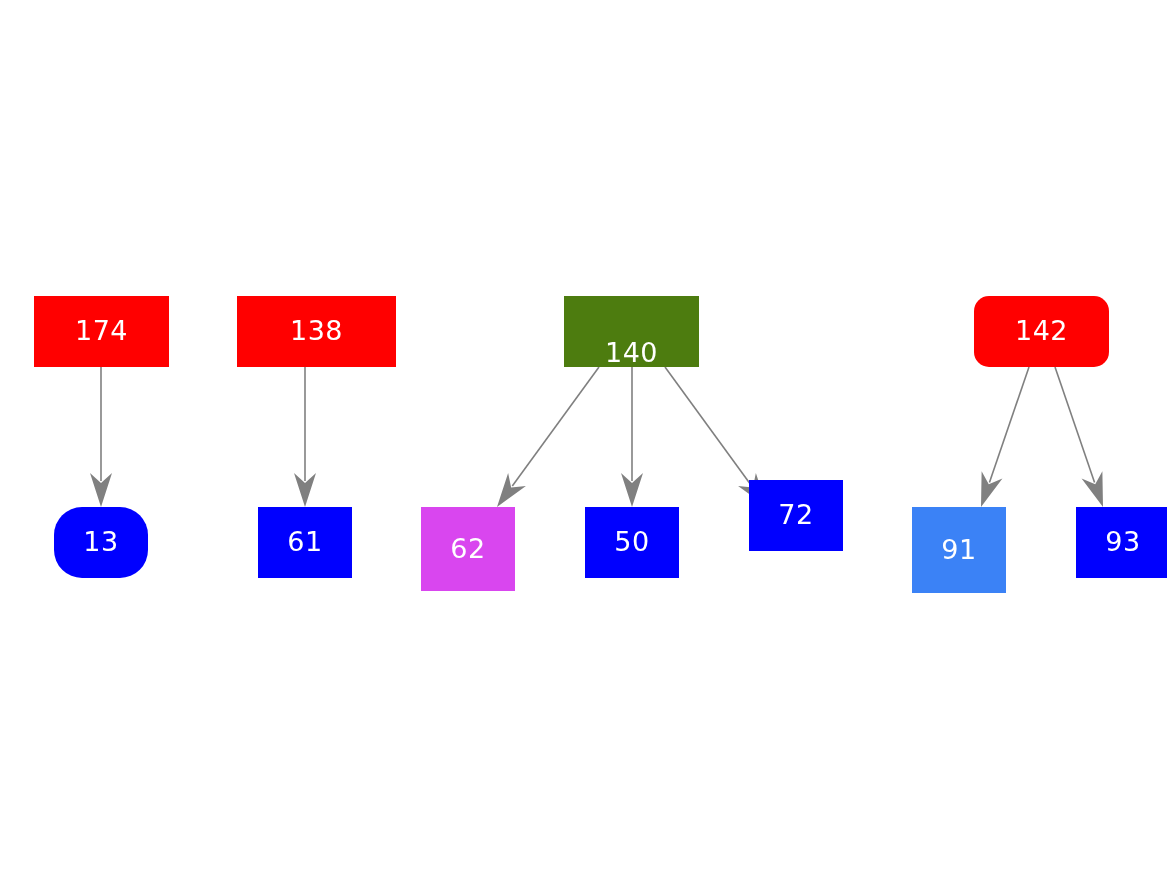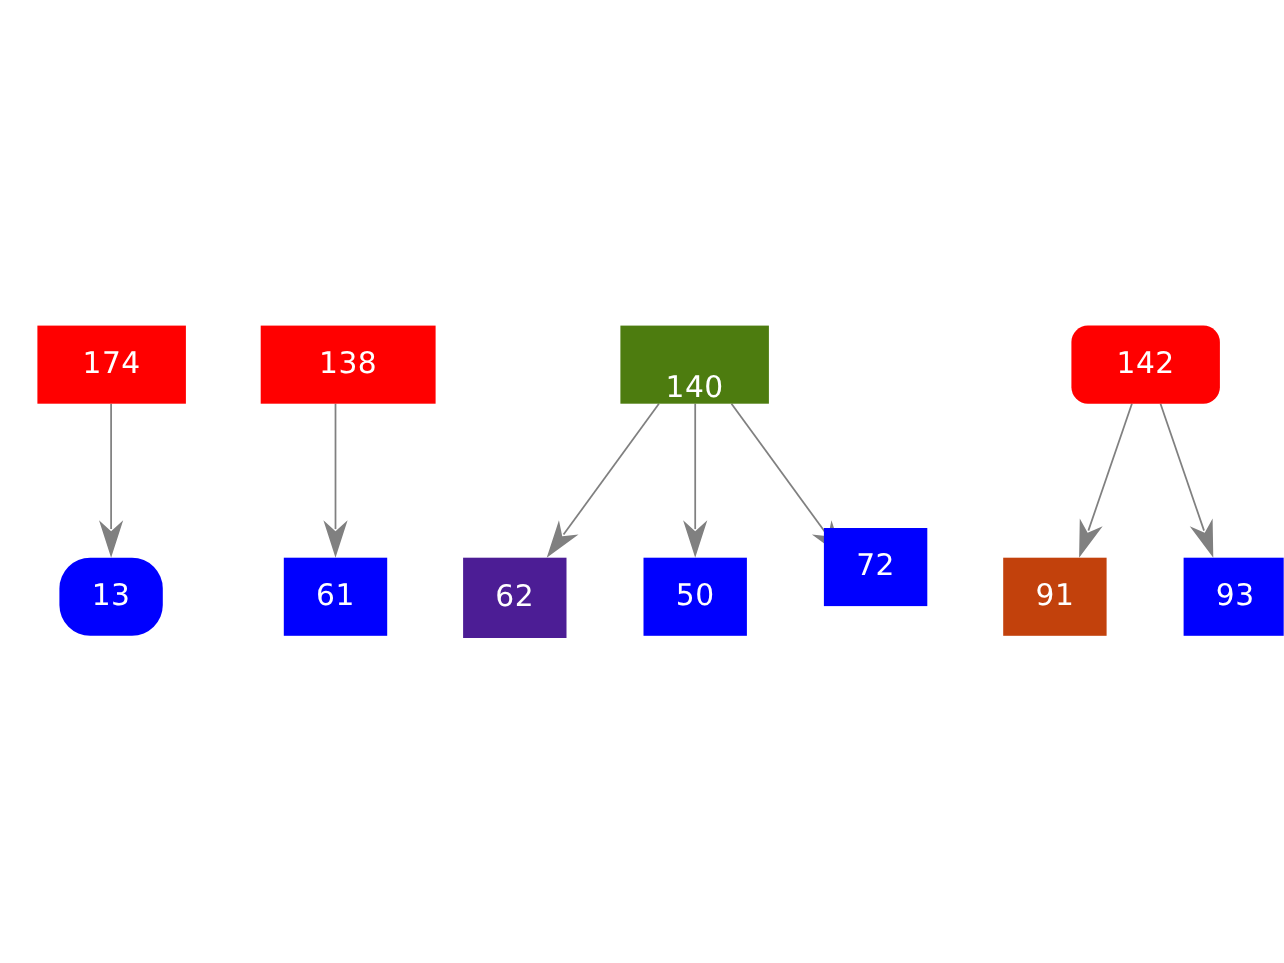--- a/index.html
+++ b/index.html
@@ -92,30 +92,30 @@
       </div>
       <div class="node" style="left: 955px; top: 296px; width: 135px; height: 71px; background: rgb(255, 0, 0); border-radius: 15px;">
         <span class="node-label">142</span>
       </div>
       <div class="node" style="left: 35px; top: 507px; width: 94px; height: 71px; background: rgb(0, 0, 255); border-radius: 28px;">
         <span class="node-label">13</span>
       </div>
       <div class="node" style="left: 239px; top: 507px; width: 94px; height: 71px; background: rgb(0, 0, 255);">
         <span class="node-label">61</span>
       </div>
-      <div class="node" style="left: 402px; top: 507px; width: 94px; height: 73px; background: #4c1d95;">
+      <div class="node" style="left: 402px; top: 507px; width: 94px; height: 84px; background: #d946ef;">
         <span class="node-label">62</span>
       </div>
       <div class="node" style="left: 566px; top: 507px; width: 94px; height: 71px; background: rgb(0, 0, 255);">
         <span class="node-label">50</span>
       </div>
       <div class="node" style="left: 730px; top: 480px; width: 94px; height: 71px; background: rgb(0, 0, 255);">
         <span class="node-label">72</span>
       </div>
-      <div class="node" style="left: 893px; top: 507px; width: 94px; height: 71px; background: #c2410c; justify-content: center;">
+      <div class="node" style="left: 893px; top: 507px; width: 94px; height: 86px; background: #3b82f6; justify-content: center;">
         <span class="node-label">91</span>
       </div>
       <div class="node" style="left: 1057px; top: 507px; width: 94px; height: 71px; background: rgb(0, 0, 255);">
         <span class="node-label">93</span>
       </div>
     </div>
 
 </div>
 
 </body></html>

